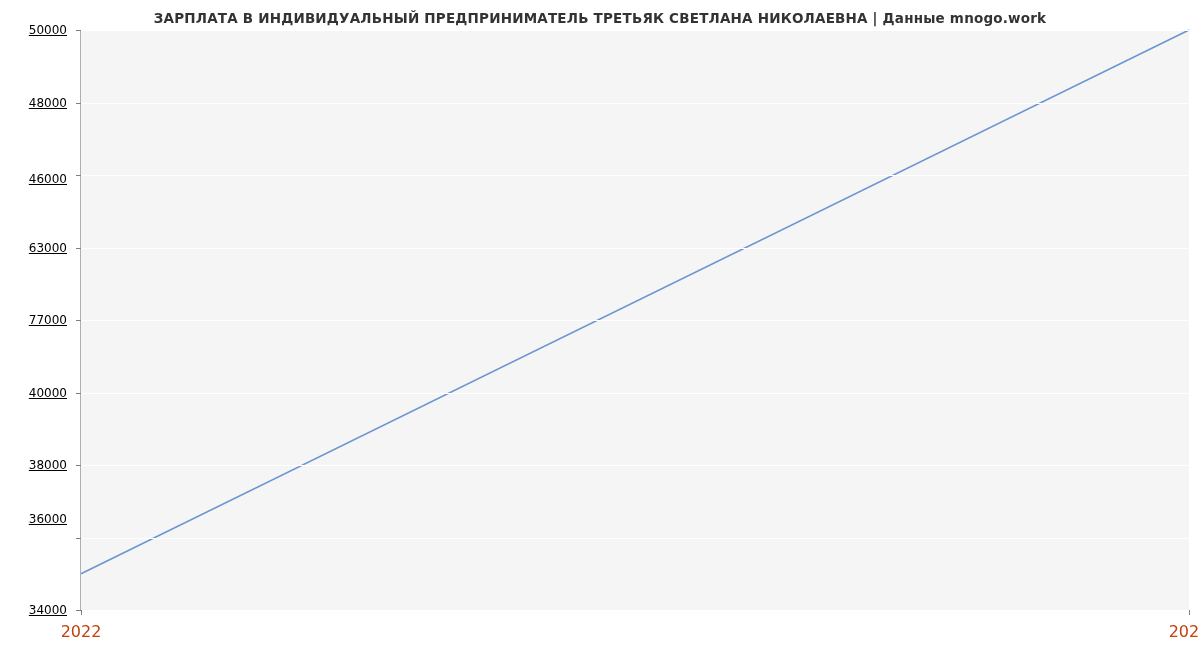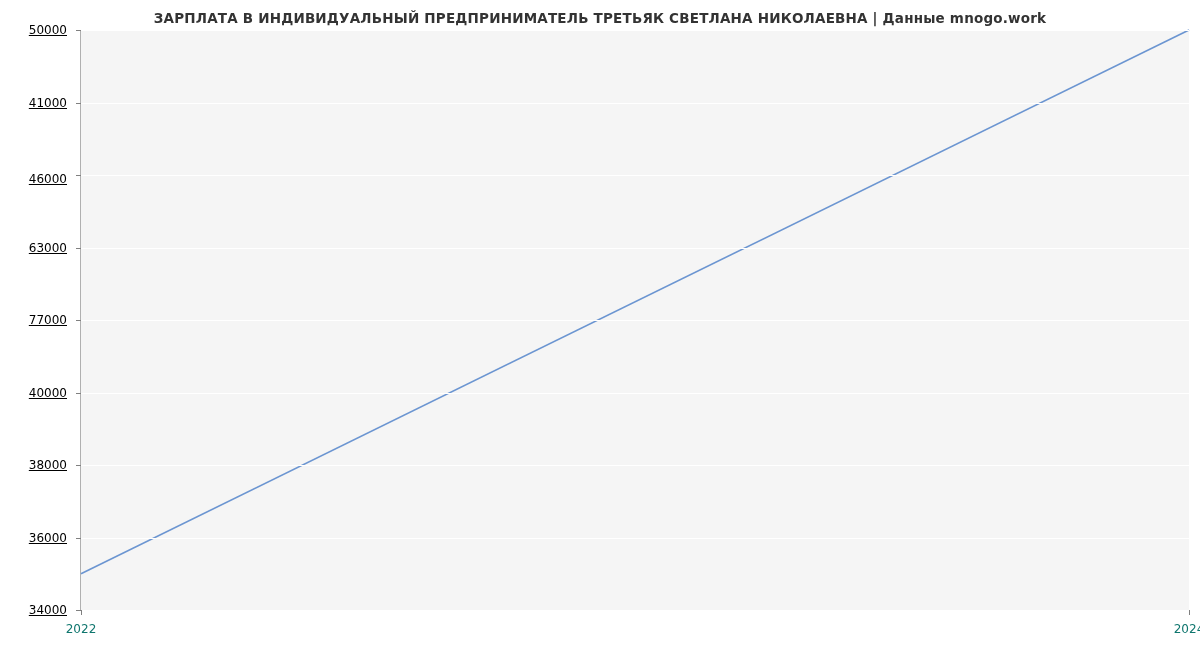--- a/index.html
+++ b/index.html
@@ -56,22 +56,22 @@
     left: -5px;
     width: 5px;
     height: 0;
     border-top: 1px solid #808080;
   }
   .xtick {
     position: absolute;
     top: 100%;
     transform: translateX(-50%);
     padding-top: 12px;
-    font-size: 12px;
-    color: #0f766e;
+    font-size: 16px;
+    color: #c2410c;
     white-space: nowrap;
   }
   .xtick-mark {
     position: absolute;
     top: 100%;
     width: 0;
     height: 5px;
     border-left: 1px solid #808080;
   }
   svg.line-layer {
@@ -95,39 +95,39 @@
   <div class="title">ЗАРПЛАТА В ИНДИВИДУАЛЬНЫЙ ПРЕДПРИНИМАТЕЛЬ ТРЕТЬЯК СВЕТЛАНА НИКОЛАЕВНА | Данные mnogo.work</div>
   <div class="plot-area" id="plot-area" style="left: 80px; top: 30px; width: 1108px; height: 580px; background: rgb(245, 245, 245);">
     <svg class="line-layer" id="line-layer" viewBox="0 0 1108 580" preserveAspectRatio="none">
         <path d="M0 543.75 L1108 0" class="series-line" stroke="#6b95d1"></path>
       </svg>
   <div class="hgrid" style="top: 580px;"></div>
       <div class="ytick-mark" style="top: 580px;"></div>
       <div class="ytick" style="top: 580px; margin-left: 32px;">34000</div>
       <div class="hgrid" style="top: 507.5px;"></div>
       <div class="ytick-mark" style="top: 507.5px;"></div>
-      <div class="ytick" style="top: 508px;">36000</div>
+      <div class="ytick" style="top: 489px;">36000</div>
       <div class="hgrid" style="top: 435px;"></div>
       <div class="ytick-mark" style="top: 435px;"></div>
       <div class="ytick" style="top: 435px;">38000</div>
       <div class="hgrid" style="top: 362.5px;"></div>
       <div class="ytick-mark" style="top: 362.5px;"></div>
       <div class="ytick" style="top: 362.5px;">40000</div>
       <div class="hgrid" style="top: 290px;"></div>
       <div class="ytick-mark" style="top: 290px;"></div>
       <div class="ytick" style="top: 290px;">77000</div>
       <div class="hgrid" style="top: 217.5px;"></div>
       <div class="ytick-mark" style="top: 217.5px;"></div>
       <div class="ytick" style="top: 217.5px;">63000</div>
       <div class="hgrid" style="top: 145px;"></div>
       <div class="ytick-mark" style="top: 145px;"></div>
       <div class="ytick" style="top: 149px;">46000</div>
       <div class="hgrid" style="top: 72.5px;"></div>
       <div class="ytick-mark" style="top: 72.5px;"></div>
-      <div class="ytick" style="top: 72.5px;">41000</div>
+      <div class="ytick" style="top: 72.5px;">48000</div>
       <div class="hgrid" style="top: 0px;"></div>
       <div class="ytick-mark" style="top: 0px;"></div>
       <div class="ytick" style="top: 0px;">50000</div>
       <div class="xtick-mark" style="left: 0px;"></div>
       <div class="xtick" style="left: 0px;">2022</div>
       <div class="xtick-mark" style="left: 1108px;"></div>
       <div class="xtick" style="left: 1108px;">2024</div>
     </div>
 </div>
 

